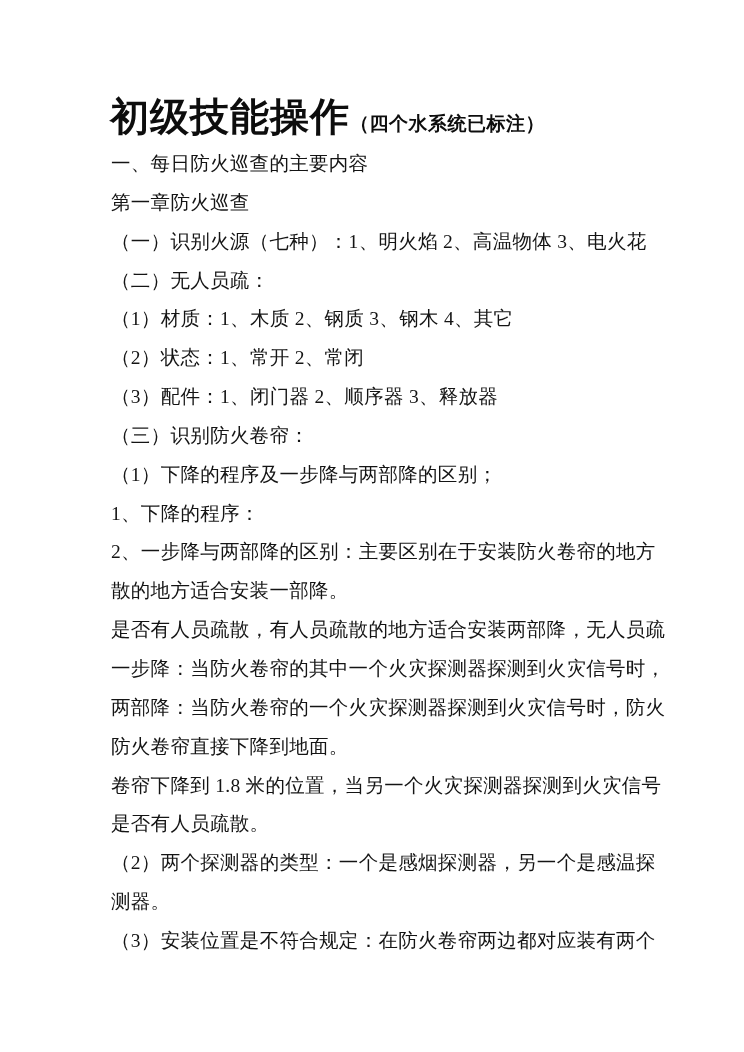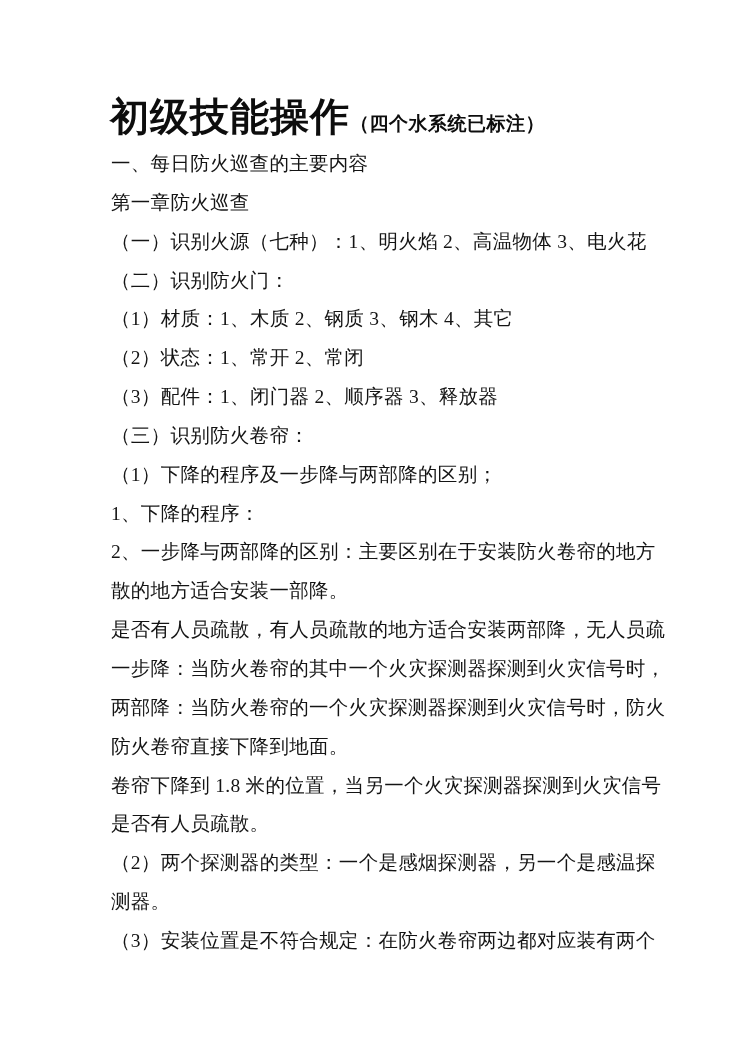--- a/index.html
+++ b/index.html
@@ -55,21 +55,21 @@
 
 <div class="page">
   <h1 class="title">
     <span class="title-main">初级技能操作</span>
     <span class="title-note">（四个水系统已标注）</span>
   </h1>
   <div class="doc-body">
     <div class="line">一、每日防火巡查的主要内容</div>
     <div class="line">第一章防火巡查</div>
     <div class="line">（一）识别火源（七种）：1、明火焰 2、高温物体 3、电火花</div>
-    <div class="line">（二）识别防火门：</div>
+    <div class="line">（二）无人员疏：</div>
     <div class="line">（1）材质：1、木质 2、钢质 3、钢木 4、其它</div>
     <div class="line">（2）状态：1、常开 2、常闭</div>
     <div class="line">（3）配件：1、闭门器 2、顺序器 3、释放器</div>
     <div class="line">（三）识别防火卷帘：</div>
     <div class="line">（1）下降的程序及一步降与两部降的区别；</div>
     <div class="line">1、下降的程序：</div>
     <div class="line">2、一步降与两部降的区别：主要区别在于安装防火卷帘的地方</div>
     <div class="line">散的地方适合安装一部降。</div>
     <div class="line">是否有人员疏散，有人员疏散的地方适合安装两部降，无人员疏</div>
     <div class="line">一步降：当防火卷帘的其中一个火灾探测器探测到火灾信号时，</div>

